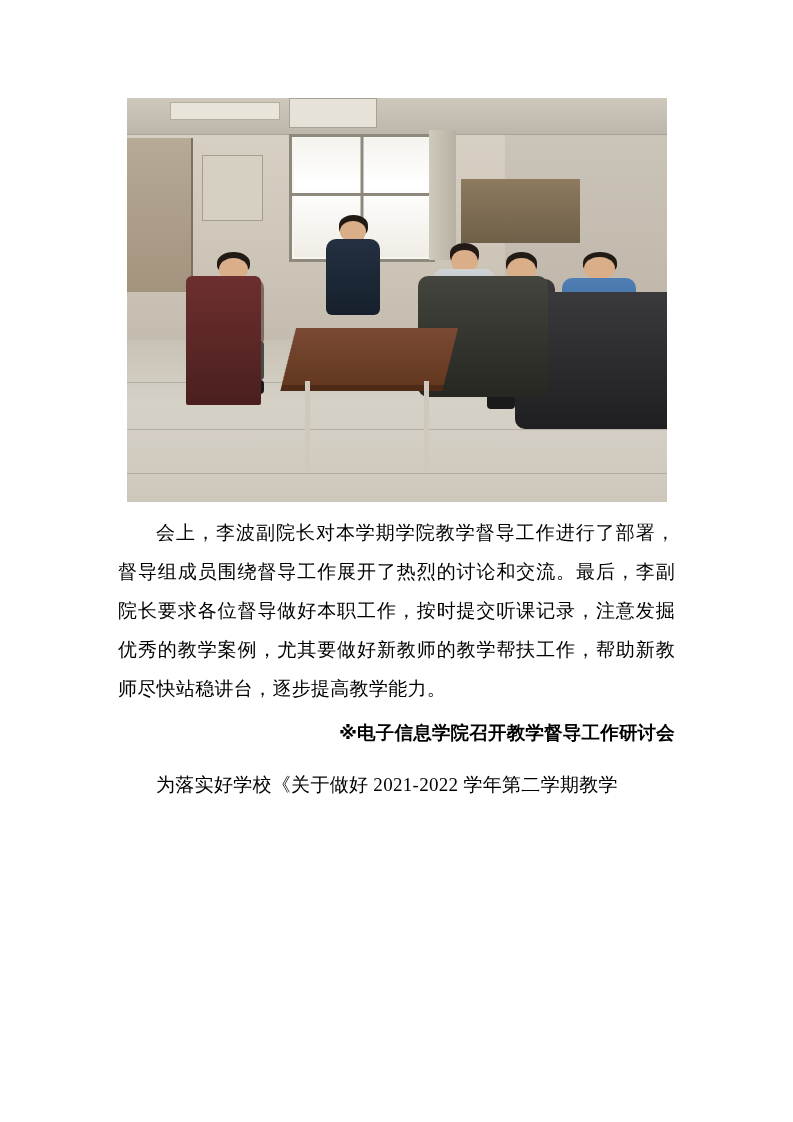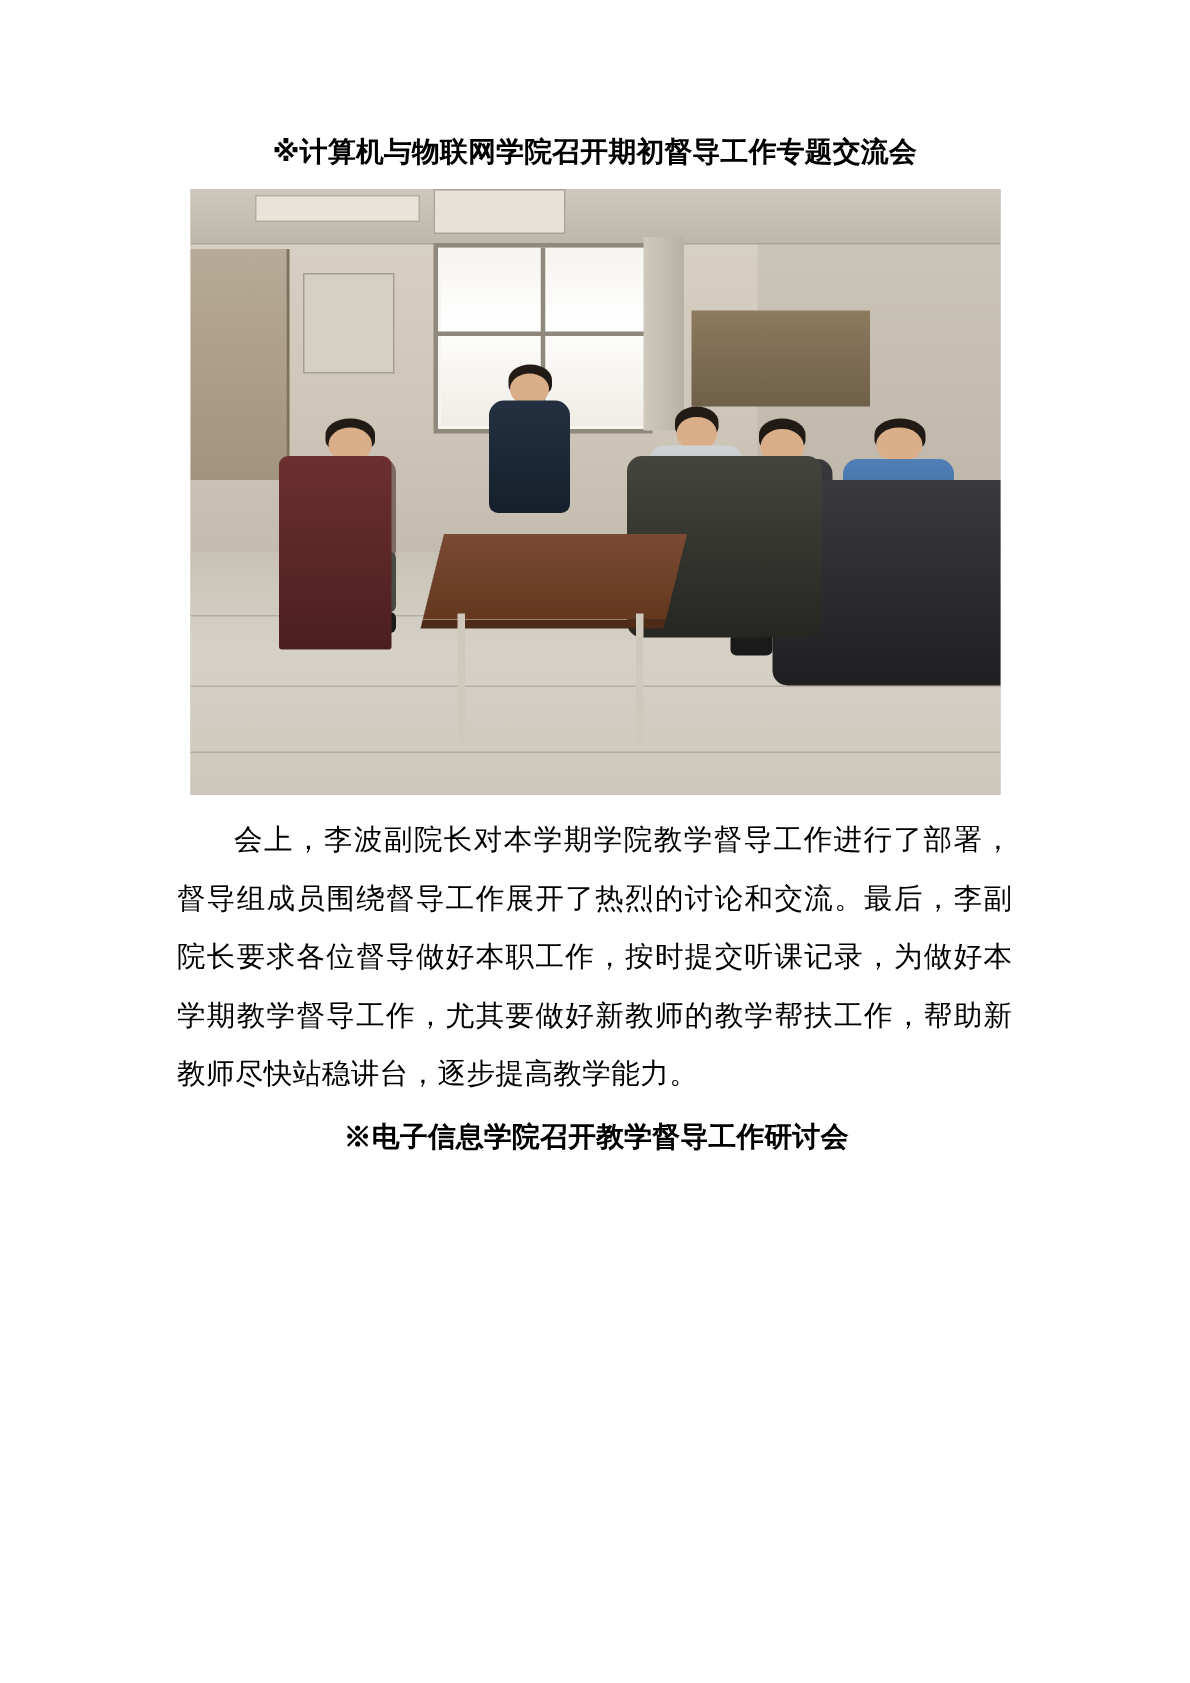--- a/index.html
+++ b/index.html
@@ -24,25 +24,24 @@
   .heading {
     font-family: "DejaVu Sans", "Liberation Sans", sans-serif;
     font-weight: bold;
     font-size: 18.5px;
     line-height: 1.5;
     text-align: center;
     letter-spacing: 0.2px;
     margin: 0 0 6px 0;
   }
   .heading.second {
-    text-align: center;
+    text-align: right;
     margin-top: 10px;
     margin-bottom: 20px;
     padding-left: 2px;
-    font-family: Liberation Serif, serif;
   }
   p.body-text {
     font-size: 19px;
     line-height: 2.05;
     text-align: justify;
     text-justify: inter-ideograph;
     margin: 0;
     text-indent: 2em;
     letter-spacing: 0.3px;
   }
@@ -149,21 +148,20 @@
   .hair { position: absolute; border-radius: 50% 50% 35% 35%; background: #221a14; }
   .torso { position: absolute; border-radius: 10px 10px 6px 6px; }
   .legs { position: absolute; border-radius: 4px; background: #2f3238; }
   .shoe { position: absolute; border-radius: 4px; background: #1a1a1a; }
 </style>
 </head>
 <body>
 
 <div class="page">
 
-  <h1 class="heading">※计算机与物联网学院召开期初督导工作专题交流会</h1>
 
 
   <div class="figure">
     <div class="photo">
       <div class="ph-wall"></div>
       <div class="ph-wall-right"></div>
       <div class="ph-ceiling"></div>
       <div class="ph-ceil-panel"></div>
       <div class="ph-ac"></div>
       <div class="ph-door"></div>
@@ -224,18 +222,19 @@
       <div class="ph-sofa2"></div>
 
       <div class="ph-chair-left"></div>
 
       <div class="ph-table"></div>
       <div class="ph-table-leg" style="left:33%"></div>
       <div class="ph-table-leg" style="left:55%"></div>
     </div>
   </div>
 
-  <p class="body-text">会上，李波副院长对本学期学院教学督导工作进行了部署，督导组成员围绕督导工作展开了热烈的讨论和交流。最后，李副院长要求各位督导做好本职工作，按时提交听课记录，为做好本学期教学督导工作，尤其要做好新教师的教学帮扶工作，帮助新教师尽快站稳讲台，逐步提高教学能力。</p>
+  <p class="body-text">会上，李波副院长对本学期学院教学督导工作进行了部署，督导组成员围绕督导工作展开了热烈的讨论和交流。最后，李副院长要求各位督导做好本职工作，按时提交听课记录，注意发掘优秀的教学案例，尤其要做好新教师的教学帮扶工作，帮助新教师尽快站稳讲台，逐步提高教学能力。</p>
 
   <h2 class="heading second">※电子信息学院召开教学督导工作研讨会</h2>
 
+  <p class="body-text">为落实好学校《关于做好 2021-2022 学年第二学期教学</p>
 
 </div>
 
 </body></html>

